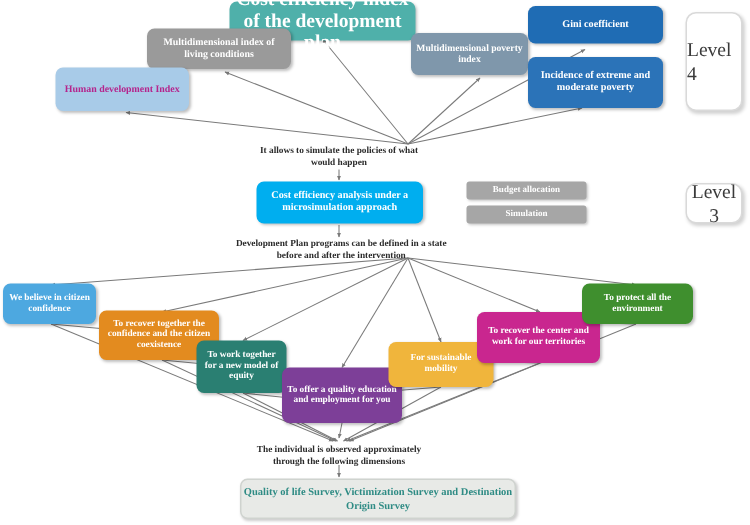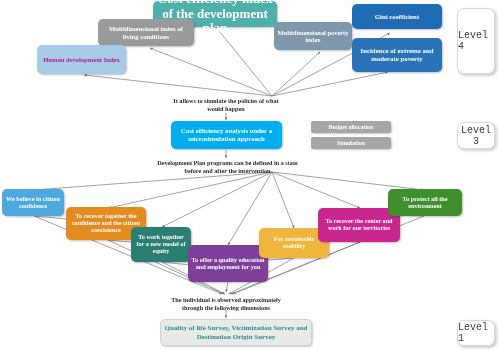--- a/index.html
+++ b/index.html
@@ -26,26 +26,25 @@
     box-shadow:1px 1px 2px rgba(0,0,0,0.25);
     z-index:5;
   }
   .level-badge{
     position:absolute;
     box-sizing:border-box;
     background:#ffffff;
     border:1px solid #d9d9d9;
     border-radius:7px;
     display:flex;align-items:center;justify-content:center;
-    font-size:10px;
+    font-size:13px;
     color:#3b3b3b;
     font-weight:normal;
     box-shadow:1.5px 1.5px 2.5px rgba(0,0,0,0.18);
     z-index:4;
-    font-family:Liberation Mono, monospace;
   }
   .caption{
     position:absolute;
     text-align:center;
     font-size:6.2px;
     font-weight:bold;
     color:#2b2b2b;
     line-height:1.25;
     z-index:6;
   }
@@ -203,21 +202,18 @@
 
   <div class="node" style="left:388px;top:189px;width:74px;height:27px;font-size:6.2px;background:#3f8f2e;color:#ffffff;">
     <span>To protect all the environment</span>
   </div>
 
 
   <div class="caption" style="left:166px;top:296px;width:120px;">
     <span>The individual  is observed approximately through the following dimensions</span>
   </div>
 
-  <div class="surveybox" style="left:160px;top:319px;width:152px;height:27px;">
+  <div class="surveybox" style="left:160px;top:319px;width:184px;height:27px;">
     <span>Quality of life Survey, Victimization Survey and Destination Origin Survey</span>
   </div>
 
-  <div class="level-badge" style="left:457px;top:320px;width:38px;height:26px;">
-    <span>Level 1</span>
-  </div>
 
 </div>
 
 </body></html>

